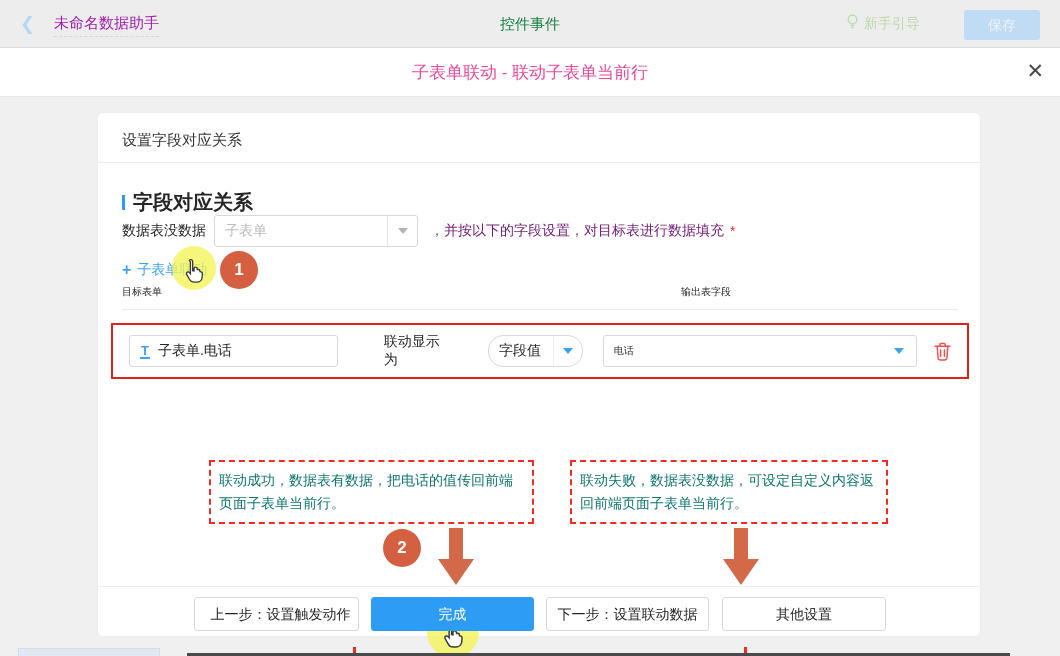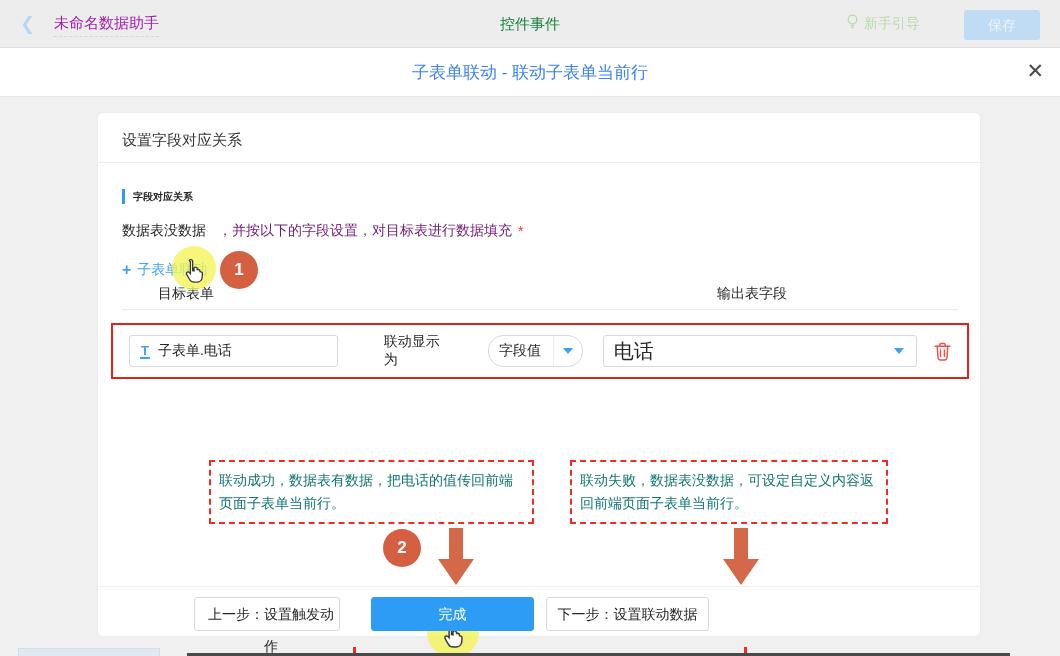--- a/index.html
+++ b/index.html
@@ -39,37 +39,37 @@
     text-align:center; line-height:30px;
   }
 
   
   .modal-header {
     position:absolute; left:0; top:48px; width:1060px; height:49px;
     background:#ffffff; border-bottom:1px solid #e8e8e8;
   }
   .modal-title {
     position:absolute; left:0; right:0; top:13px; text-align:center;
-    font-size:17px; color:#3b82f6; font-weight:500;
+    font-size:17px; color:#ec4899; font-weight:500;
   }
   .modal-close {
     position:absolute; right:16px; top:11px; font-size:21px; color:#4a4a4a; cursor:pointer;
   }
 
   
   .card {
     position:absolute; left:97px; top:112px; width:884px; height:525px;
     background:#ffffff; border:1px solid #ececec; border-radius:6px;
   }
   .card-title { position:absolute; left:24px; top:18px; font-size:15px; color:#333; }
   .hline { position:absolute; background:#ececec; height:1px; }
   .divider-top { left:0; top:49px; width:884px; }
 
   .group-title {
-    position:absolute; left:24px; top:76px; font-size:10px; font-weight:bold; color:#262626;
+    position:absolute; left:24px; top:76px; font-size:20px; font-weight:bold; color:#262626;
     display:flex; align-items:center; gap:8px;
   }
   .blue-bar { display:inline-block; width:3px; height:15px; background:#2d9cf4; }
 
   .select-row { position:absolute; left:24px; top:102px; height:32px; display:flex; align-items:center; font-size:14px; }
   .subform-select {
     position:relative; width:204px; height:32px; margin-left:8px;
     border:1px solid #d9d9d9; border-radius:3px; background:#fff;
     display:flex; align-items:center; cursor:not-allowed;
   }
@@ -82,21 +82,21 @@
   .caret-blue { width:0; height:0; border-left:5px solid transparent; border-right:5px solid transparent; border-top:6px solid #3da2f5; }
   .suffix-text { margin-left:12px; color:#701a75; }
   .req-star { color:#f23030; margin-left:6px; font-size:14px; }
 
   .add-field {
     position:absolute; left:24px; top:148px; font-size:14px; color:#3da2f5;
     display:flex; align-items:center; gap:6px; cursor:pointer;
   }
   .add-plus { font-size:16px; font-weight:bold; color:#3da2f5; }
 
-  .col-header { position:absolute; top:172px; font-size:14px; color:#262626;margin-left:36px; }
+  .col-header { position:absolute; top:172px; font-size:10px; color:#262626; }
   .col-target { left:24px; }
   .col-output { left:583px; }
   .divider-cols { left:24px; top:196px; width:836px; }
 
   
   .field-row {
     position:absolute; left:13px; top:210px; width:858px; height:56px;
     border:2px solid #dd241b; display:flex; align-items:center; padding:0 16px;
   }
   .target-input {
@@ -112,21 +112,21 @@
   }
   .mode-select .sel-text { padding-left:10px; color:#262626; }
   .mode-select .caret-box {
     position:absolute; right:0; top:0; width:29px; height:30px;
     border-left:1px solid #ededed; display:flex; align-items:center; justify-content:center;
   }
   .output-select {
     position:relative; margin-left:20px; width:331px; height:32px;
     border:1px solid #d9d9d9; border-radius:3px; background:#fff;
     display:flex; align-items:center; justify-content:space-between;
-    font-size:20px; padding:0 12px 0 10px; cursor:pointer; color:#262626;
+    font-size:10px; padding:0 12px 0 10px; cursor:pointer; color:#262626;
   }
   .trash { margin-left:17px; cursor:pointer; display:flex; align-items:center; }
 
   
   .note {
     position:absolute; top:347px; border:2px dashed #f32b1f; color:#0f766e;
     font-size:14px; line-height:23px; padding:7px 8px 5px 8px; background:transparent;
   }
   .note-1 { left:111px; width:325px; height:64px; }
   .note-2 { left:472px; width:318px; height:64px; }
@@ -155,21 +155,21 @@
   .arrow-right { left:625px; }
 
   
   .divider-footer { left:0; top:473px; width:884px; background:#f0f0f0; }
   .footer-btn {
     position:absolute; top:484px; height:34px; background:#fff;
     border:1px solid #d9d9d9; border-radius:3px; font-size:14px; color:#262626;
     text-align:center; line-height:32px; cursor:pointer;
     font-family:"Liberation Sans","DejaVu Sans",sans-serif;
   }
-  .btn-prev { left:96px; width:146px;padding-left:8px; }
+  .btn-prev { left:96px; width:165px;padding-left:8px; }
   .btn-finish { left:273px; width:163px; background:#2d9cf4; border-color:#2d9cf4; color:#fff; }
   .btn-next { left:448px; width:163px; }
   .btn-other { left:624px; width:164px; }
 
   
   .sliver-blue { position:absolute; left:18px; top:648px; width:142px; height:8px; background:#e2e9f2; border:1px solid #d3dce8; border-bottom:none; }
   .sliver-dark { position:absolute; left:187px; top:653px; width:823px; height:3px; background:#4a4a4a; }
   .sliver-dash { position:absolute; width:3px; height:6px; top:647px; background:#f32b1f; }
   .dash-a { left:353px; }
   .dash-b { left:744px; }
@@ -204,20 +204,26 @@
     <div class="card-title">设置字段对应关系</div>
     <div class="hline divider-top"></div>
 
     <div class="group-title">
       <span class="blue-bar"></span>
       <span>字段对应关系</span>
     </div>
 
     <div class="select-row">
       <span>数据表没数据</span>
+      <div class="subform-select">
+        <span class="sel-text">子表单</span>
+        <span class="caret-box">
+            <span class="caret-gray"></span>
+          </span>
+      </div>
       <span class="suffix-text">，并按以下的字段设置，对目标表进行数据填充</span>
       <span class="req-star">*</span>
     </div>
 
     <div class="add-field">
       <span class="add-plus">+</span>
       <span>子表单联动</span>
     </div>
 
     <div class="col-header col-target">目标表单</div>
@@ -275,20 +281,21 @@
     <div class="big-arrow arrow-right">
       <svg width="36" height="57" viewBox="0 0 36 57">
           <path d="M11 0h14v31h11L18 57 0 31h11z" fill="#d4694a"></path>
         </svg>
     </div>
 
     <div class="hline divider-footer"></div>
     <div class="footer-btn btn-prev">上一步：设置触发动作</div>
     <div class="footer-btn btn-finish">完成</div>
     <div class="footer-btn btn-next">下一步：设置联动数据</div>
+    <div class="footer-btn btn-other">其他设置</div>
   </div>
 
   <div class="sliver-blue"></div>
   <div class="sliver-dark"></div>
   <div class="sliver-dash dash-a"></div>
   <div class="sliver-dash dash-b"></div>
 
 </div>
 
 </body></html>

